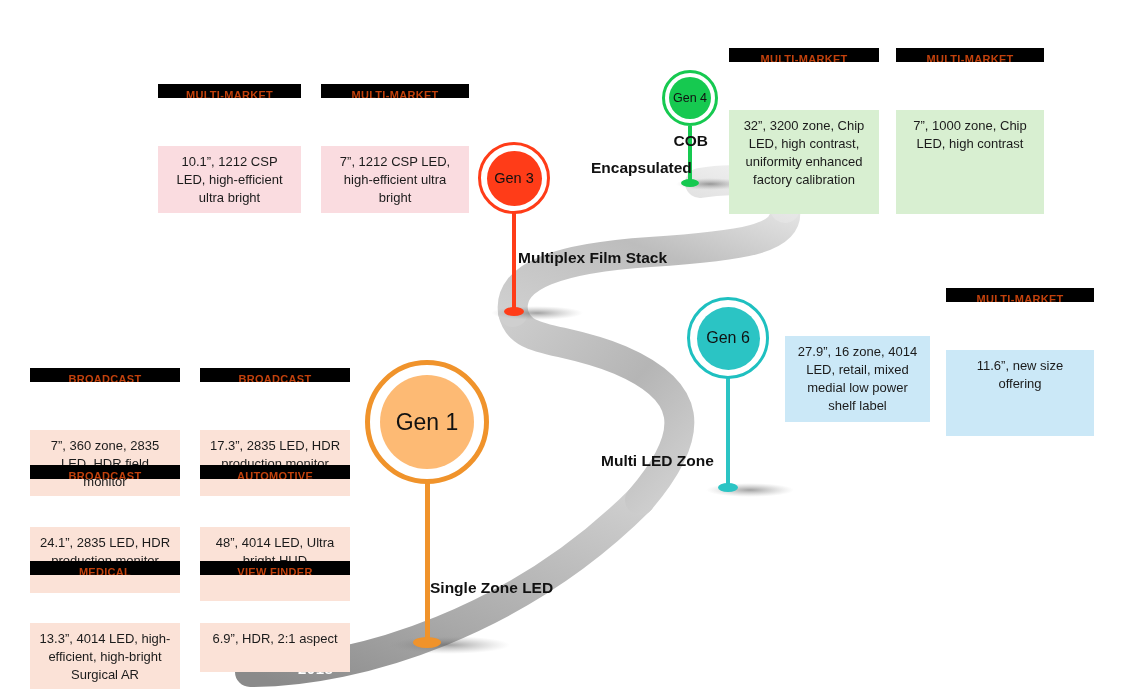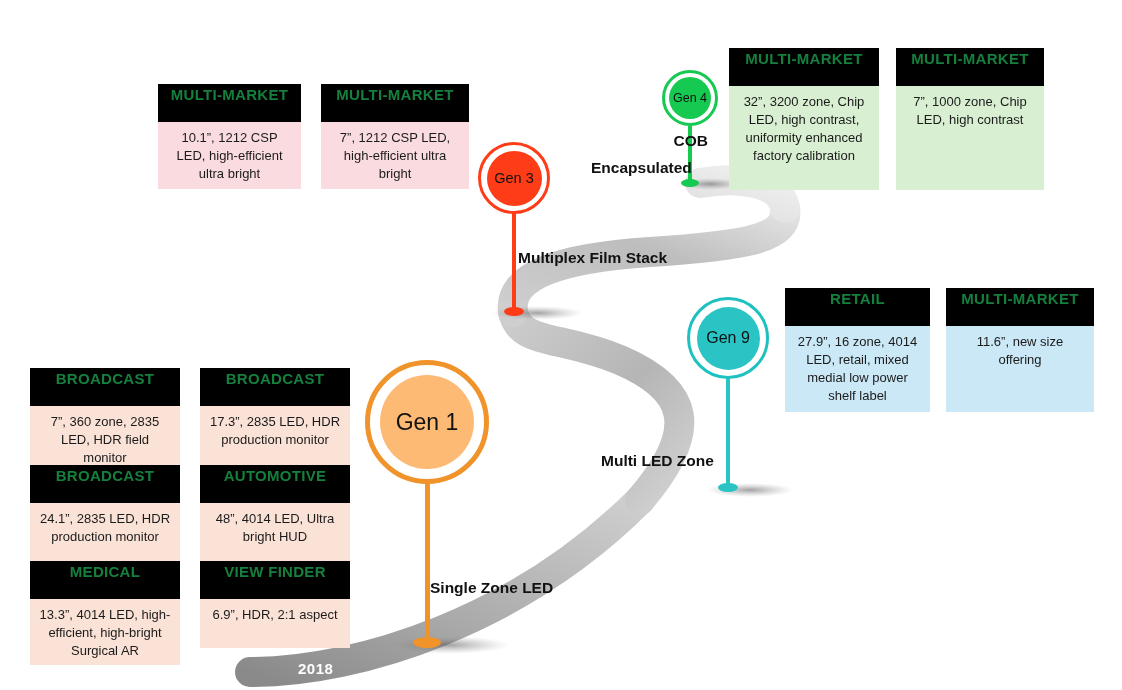--- a/index.html
+++ b/index.html
@@ -12,29 +12,30 @@
     position:relative;
   }
   #stage{position:absolute;left:0;top:0;width:1122px;height:690px;}
 
   
   #road{position:absolute;left:0;top:0;width:1122px;height:690px;}
 
   
   .card{position:absolute;}
   .card .hdr{
-    background:#000000;color:#15803d;
-    font-size:15px;font-weight:bold;letter-spacing:.3px;
-    text-align:center;line-height:22px;height:38px;
+    background:#000000;color:#c2410c;
+    font-size:11px;font-weight:bold;letter-spacing:.3px;
+    text-align:center;line-height:22px;height:14px;
     white-space:nowrap;overflow:hidden;
   }
   .card .body{
     font-size:13px;line-height:18px;color:#1b1b1b;
     text-align:center;padding:7px 8px 8px 8px;
     box-sizing:border-box;
+    margin-top:48px;
   }
   .card.peach .body{background:#fbe2d7;}
   .card.pink  .body{background:#fadce0;}
   .card.green .body{background:#d8efd1;}
   .card.blue  .body{background:#cbe8f7;}
 
   
   .node{position:absolute;border-radius:50%;
         display:flex;align-items:center;justify-content:center;
         box-sizing:border-box;background:#ffffff;}
@@ -123,21 +124,21 @@
   <div class="stem" style="left:688px;top:126px;width:3.5px;height:58px;background:#16c950;"></div>
   <div class="dot" style="left:681px;top:179px;width:18px;height:8px;background:#16c950;"></div>
 
   <div class="node g1" style="left:365px;top:360px;">
     <div class="inner">Gen 1</div>
   </div>
   <div class="node g3" style="left:478px;top:142px;">
     <div class="inner">Gen 3</div>
   </div>
   <div class="node g2" style="left:687px;top:297px;">
-    <div class="inner">Gen 9</div>
+    <div class="inner">Gen 6</div>
   </div>
   <div class="node g4" style="left:662px;top:70px;">
     <div class="inner">Gen 4</div>
   </div>
 
   <div class="plabel" style="left:430px;top:578px;">Single Zone LED</div>
   <div class="plabel" style="left:518px;top:248px;">Multiplex Film Stack</div>
   <div class="plabel" style="left:601px;top:451px;">Multi LED Zone</div>
   <div class="plabel" style="left:591px;top:131px;width:117px;text-align:right;">COB</div>
   <div class="plabel" style="left:591px;top:158px;width:117px;text-align:left;">Encapsulated</div>
@@ -181,21 +182,20 @@
   <div class="card green" style="left:729px;top:48px;width:150px;">
     <div class="hdr">MULTI-MARKET</div>
     <div class="body" style="height:104px;">32”, 3200 zone, Chip LED, high contrast, uniformity enhanced factory calibration</div>
   </div>
   <div class="card green" style="left:896px;top:48px;width:148px;">
     <div class="hdr">MULTI-MARKET</div>
     <div class="body" style="height:104px;">7”, 1000 zone, Chip LED, high contrast</div>
   </div>
 
   <div class="card blue" style="left:785px;top:288px;width:145px;">
-    <div class="hdr">RETAIL</div>
     <div class="body" style="height:86px;">27.9”, 16 zone, 4014 LED, retail, mixed medial low power shelf label</div>
   </div>
   <div class="card blue" style="left:946px;top:288px;width:148px;">
     <div class="hdr">MULTI-MARKET</div>
     <div class="body" style="height:86px;">11.6”, new size offering</div>
   </div>
 
 </div>
 
 </body></html>

